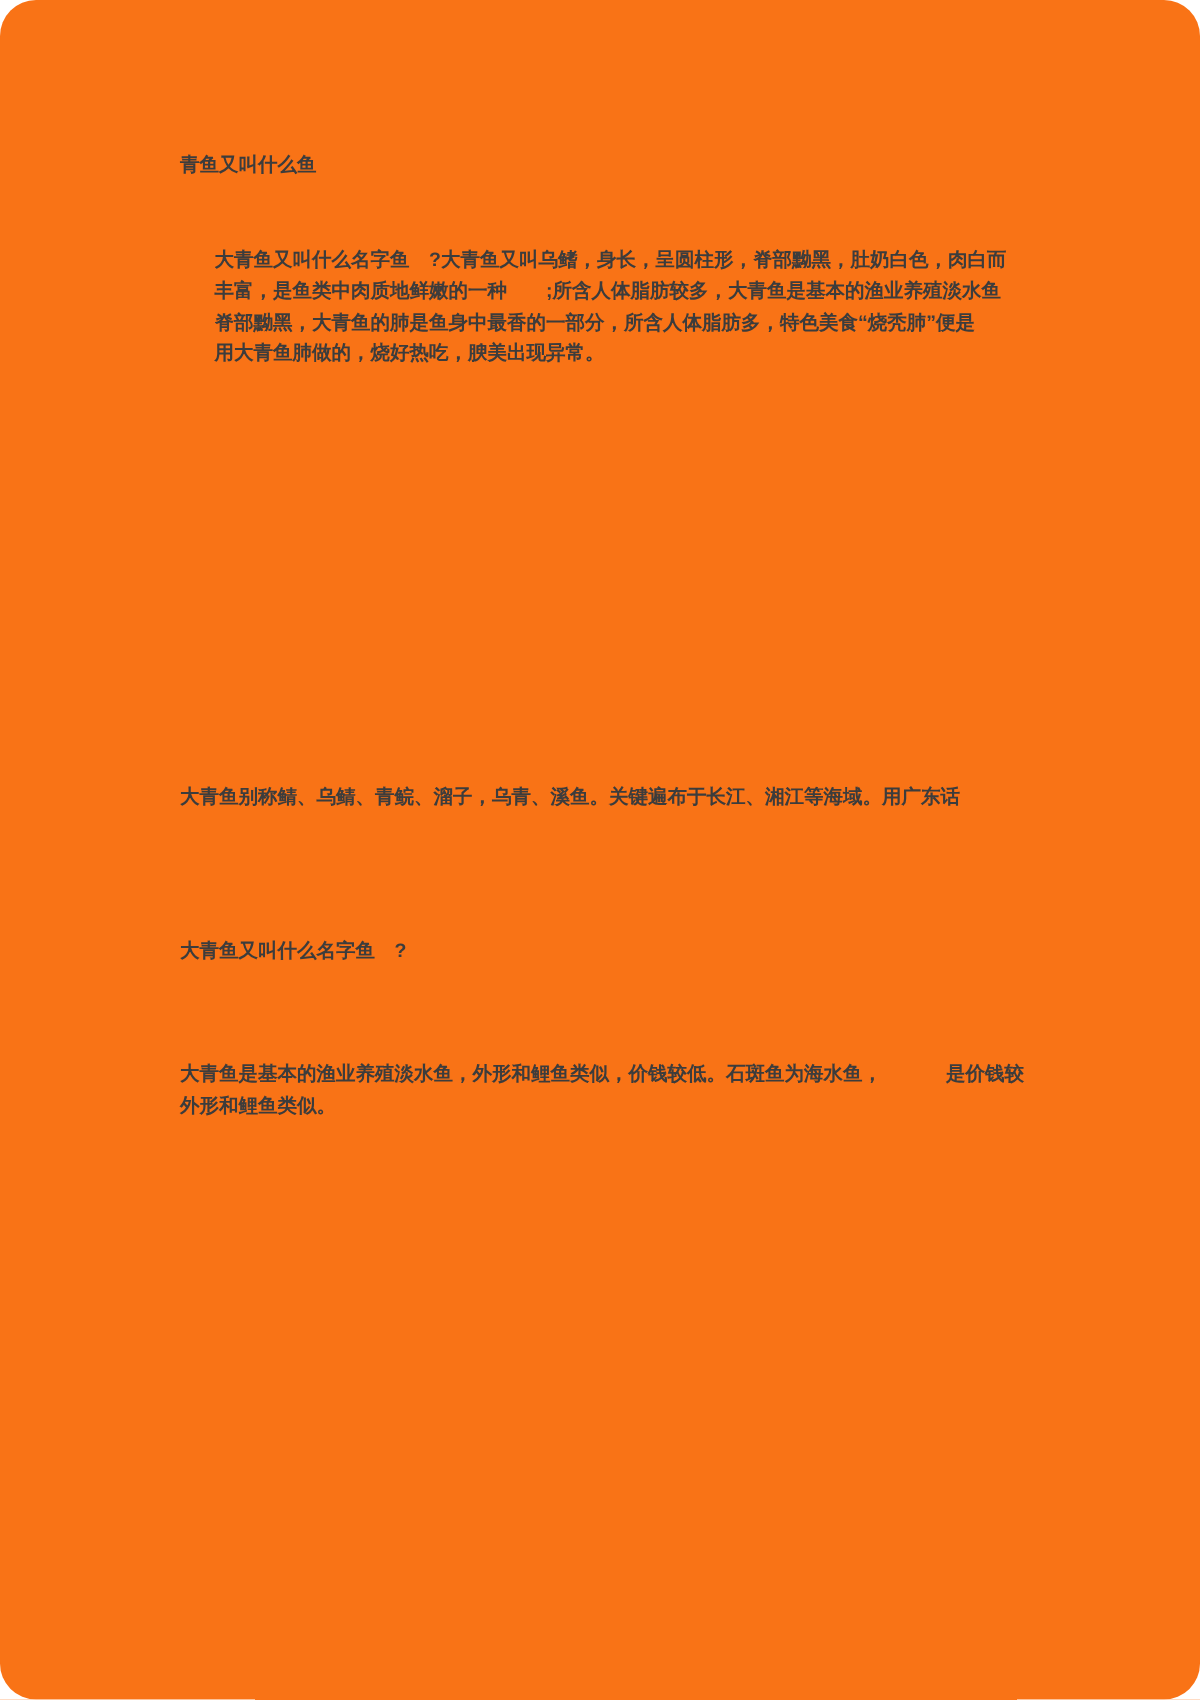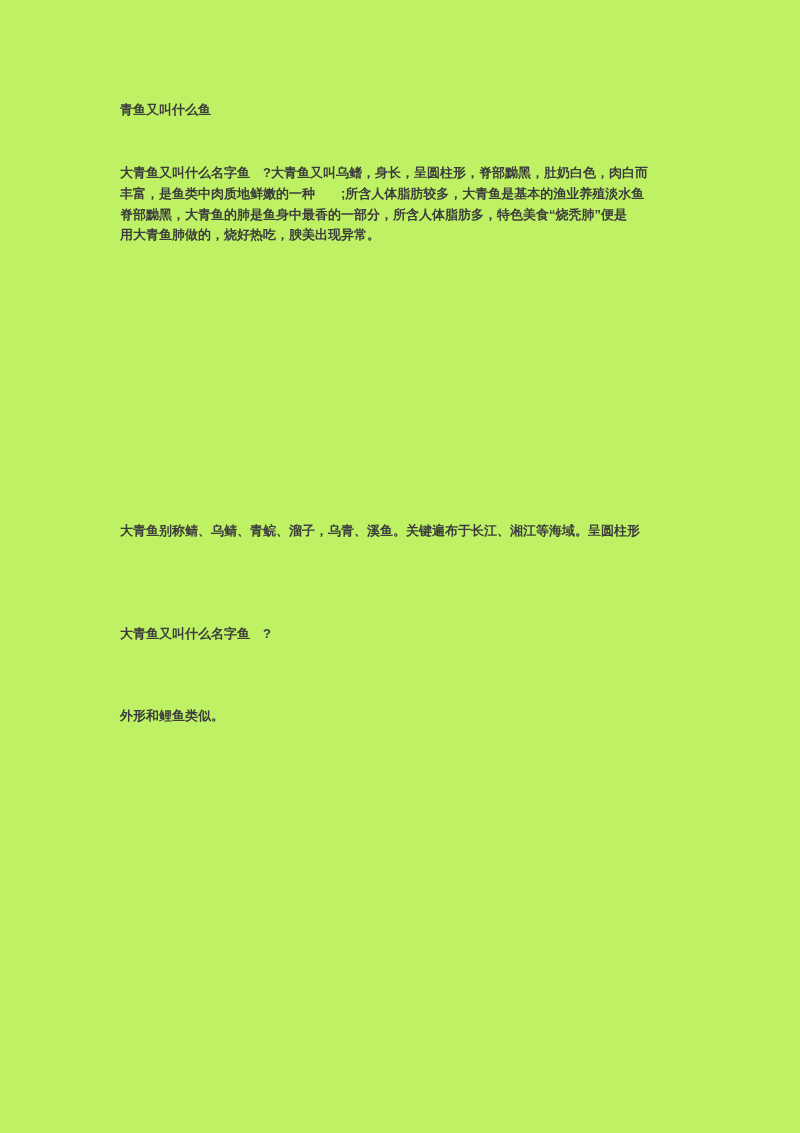--- a/index.html
+++ b/index.html
@@ -33,38 +33,39 @@
   }
   .doc-title   { top: 100px; }
   .paragraph-1 { top: 163px; }
   .paragraph-2 { top: 521px; }
   .doc-heading { top: 624px; }
   .paragraph-3 { top: 706px; }
 </style>
 </head>
 <body>
 
-<div class="page" style="background: #bef264;">
+<div class="page" style="background: #f97316; border-radius: 24px;">
 
   <div class="doc-block doc-title" style="color: rgb(60, 60, 60);">
     <div class="line">青鱼又叫什么鱼</div>
   </div>
 
-  <div class="doc-block paragraph-1" style="color: rgb(60, 60, 60);">
+  <div class="doc-block paragraph-1" style="color: rgb(60, 60, 60); margin-left: 23px;">
     <div class="line">大青鱼又叫什么名字鱼　?大青鱼又叫乌鳍，身长，呈圆柱形，脊部黝黑，肚奶白色，肉白而</div>
     <div class="line">丰富，是鱼类中肉质地鲜嫩的一种　　;所含人体脂肪较多，大青鱼是基本的渔业养殖淡水鱼</div>
     <div class="line">脊部黝黑，大青鱼的肺是鱼身中最香的一部分，所含人体脂肪多，特色美食“烧秃肺”便是</div>
     <div class="line">用大青鱼肺做的，烧好热吃，腴美出现异常。</div>
   </div>
 
   <div class="doc-block paragraph-2" style="color: rgb(60, 60, 60);">
-    <div class="line">大青鱼别称鲭、乌鲭、青鲩、溜子，乌青、溪鱼。关键遍布于长江、湘江等海域。呈圆柱形</div>
+    <div class="line">大青鱼别称鲭、乌鲭、青鲩、溜子，乌青、溪鱼。关键遍布于长江、湘江等海域。用广东话</div>
   </div>
 
   <div class="doc-block doc-heading" style="color: rgb(60, 60, 60);">
     <div class="line">大青鱼又叫什么名字鱼　?</div>
   </div>
 
   <div class="doc-block paragraph-3" style="color: rgb(60, 60, 60);">
+    <div class="line">大青鱼是基本的渔业养殖淡水鱼，外形和鲤鱼类似，价钱较低。石斑鱼为海水鱼，　　　 是价钱较</div>
     <div class="line">外形和鲤鱼类似。</div>
   </div>
 
 </div>
 
 </body></html>

